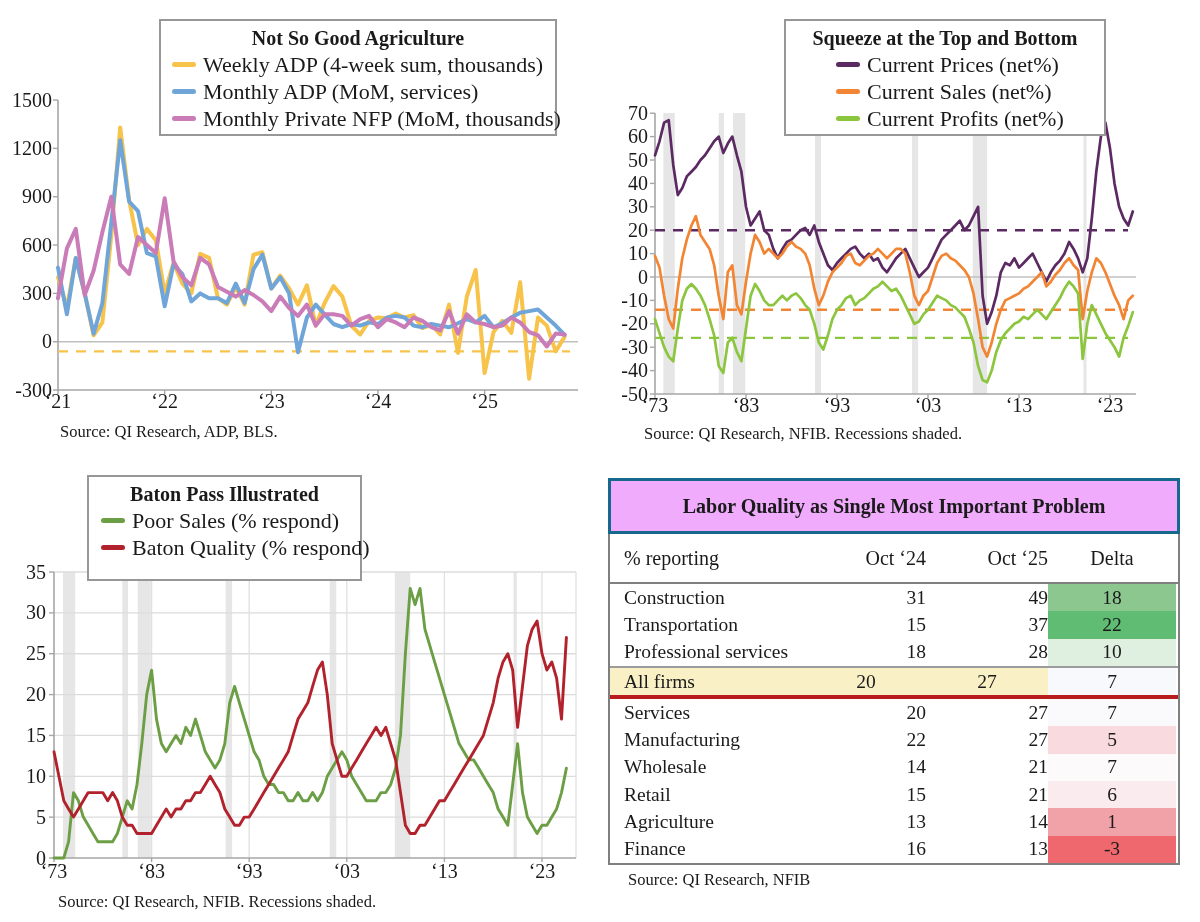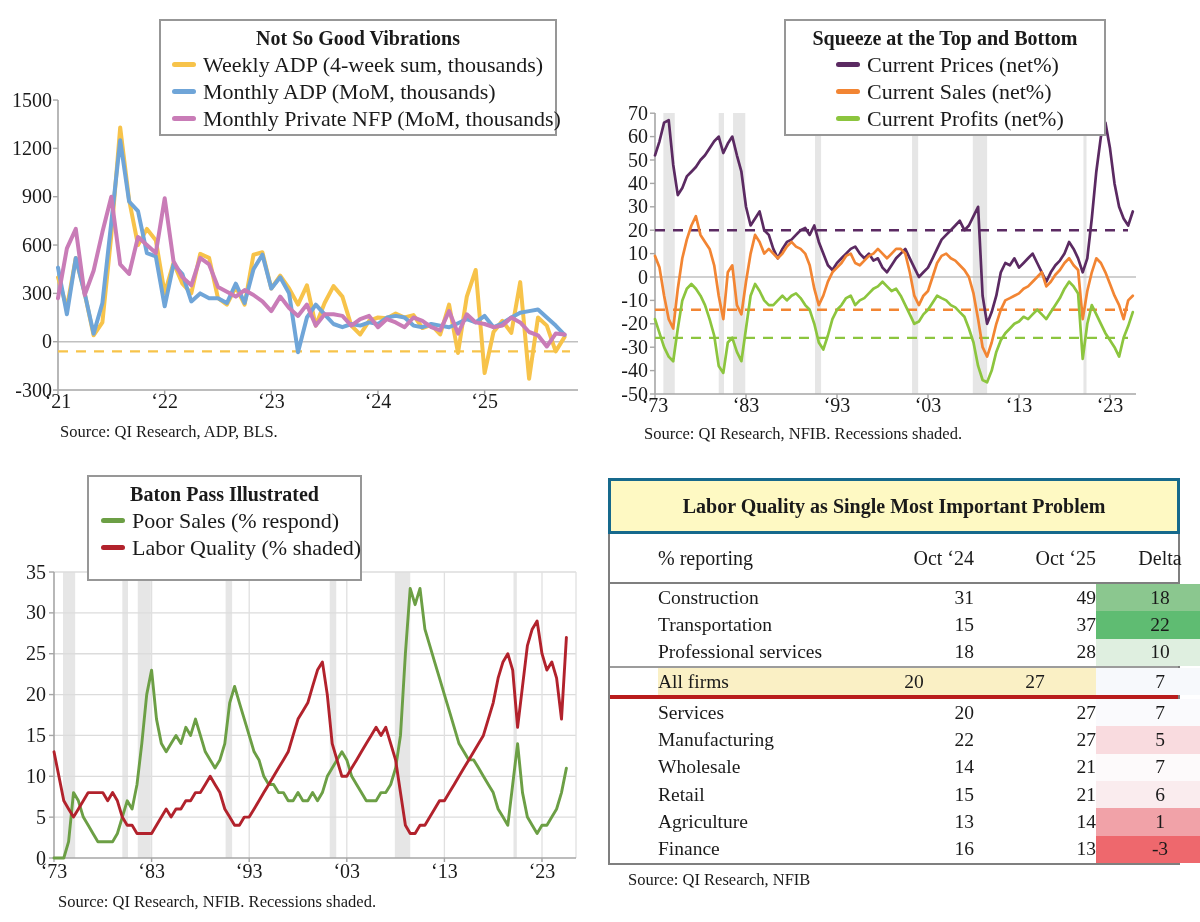--- a/index.html
+++ b/index.html
@@ -17,26 +17,26 @@
   #lg1{left:159px;top:19px;width:398px;height:117px;}
   #lg1 .lg-rows{padding-left:11px;}
   #lg2{left:148px;top:19px;width:322px;height:117px;margin-left:36px;}
   #lg2 .lg-rows{padding-left:50px;}
   #lg3{left:87px;top:13px;width:275px;height:106px;}
   #lg3 .lg-rows{padding-left:12px;}
   .source{position:absolute;font-size:16.5px;white-space:nowrap;text-align:center;}
   #src1{left:60px;top:422px;} #src2{left:44px;top:424px;} #src3{left:58px;top:430px;}
   
   #tblwrap{position:absolute;left:8px;top:16px;width:572px;}
-  #tbl-title{box-sizing:border-box;border:3px solid #16698C;background:#fef9c3;
+  #tbl-title{box-sizing:border-box;border:3px solid #16698C;background:#f0abfc;
              font-weight:bold;font-size:20px;text-align:center;height:56px;line-height:50px;}
   #tbl-body{box-sizing:border-box;border:2px solid #7f7f7f;border-top:none;background:#fff;}
   .trow{display:flex;align-items:center;height:27.3px;font-size:19.5px;}
   .trow.thead{height:48px;font-size:20px;border-bottom:2px solid #7f7f7f;}
-  .tc-name{width:196px;box-sizing:border-box;flex:none;margin-left:48px;}
+  .tc-name{width:196px;padding-left:14px;box-sizing:border-box;flex:none;}
   .tc-num{width:120px;text-align:right;flex:none;}
   .tc-num2{width:122px;text-align:right;flex:none;}
   .tc-delta{width:128px;text-align:center;flex:none;align-self:stretch;display:flex;
             align-items:center;justify-content:center;}
   .sep-top{border-top:2px solid #9c9c9c;}
   .sep-bottom{border-bottom:4px solid #b91c1c;}
   #src4{left:28px;top:408px;}
 </style>
 </head>
 <body>
@@ -71,29 +71,29 @@
         <line x1="377.98" y1="390" x2="377.98" y2="394" stroke="#A6A6A6" stroke-width="1.4"></line>
         <text x="377.98" y="408" text-anchor="middle" font-size="20">‘24</text>
         <line x1="484.64" y1="390" x2="484.64" y2="394" stroke="#A6A6A6" stroke-width="1.4"></line>
         <text x="484.64" y="408" text-anchor="middle" font-size="20">‘25</text>
         <line x1="58" y1="351.3666" x2="570" y2="351.3666" stroke="#F7C34A" stroke-width="2.4" stroke-dasharray="10 8"></line>
         <polyline points="58.0,277.3 66.9,307.9 75.8,257.9 84.7,293.4 93.6,335.3 102.4,322.4 111.3,235.4 120.2,127.4 129.1,199.9 138.0,245.0 146.9,228.9 155.8,240.2 164.7,293.4 173.5,262.8 182.4,283.7 191.3,293.4 200.2,253.9 209.1,257.9 218.0,298.2 226.9,304.6 235.8,286.9 244.6,304.6 253.5,254.7 262.4,252.3 271.3,288.5 280.2,275.6 289.1,288.5 298.0,304.6 306.9,285.3 315.8,325.6 324.6,303.0 333.5,286.1 342.4,296.6 351.3,325.6 360.2,334.5 369.1,320.8 378.0,317.5 386.9,318.3 395.7,313.5 404.6,317.5 413.5,315.1 422.4,328.0 431.3,324.8 440.2,334.5 449.1,304.6 458.0,353.0 466.8,296.6 475.7,270.0 484.6,373.1 493.5,332.0 502.4,320.8 511.3,332.8 520.2,282.1 529.1,378.8 538.0,317.5 546.8,325.6 555.7,351.4 564.6,336.9" fill="none" stroke="#F7C34A" stroke-width="4" stroke-linejoin="round" stroke-linecap="round"></polyline>
         <polyline points="58.0,267.6 66.9,314.3 75.8,257.9 84.7,293.4 93.6,333.6 102.4,303.0 111.3,222.5 120.2,140.3 129.1,201.5 138.0,211.2 146.9,253.1 155.8,256.3 164.7,306.3 173.5,264.4 182.4,274.0 191.3,301.4 200.2,293.4 209.1,298.2 218.0,298.2 226.9,303.0 235.8,283.7 244.6,303.0 253.5,269.2 262.4,254.7 271.3,288.5 280.2,277.3 289.1,293.4 298.0,352.2 306.9,317.5 315.8,304.6 324.6,314.3 333.5,324.0 342.4,327.2 351.3,324.0 360.2,325.6 369.1,322.4 378.0,324.0 386.9,317.5 395.7,315.9 404.6,317.5 413.5,325.6 422.4,327.2 431.3,324.0 440.2,325.6 449.1,327.2 458.0,323.2 466.8,319.1 475.7,322.4 484.6,315.9 493.5,327.2 502.4,323.2 511.3,317.5 520.2,312.7 529.1,311.1 538.0,309.5 546.8,317.5 555.7,325.6 564.6,334.9" fill="none" stroke="#6FA5D8" stroke-width="4" stroke-linejoin="round" stroke-linecap="round"></polyline>
         <polyline points="58.0,298.2 66.9,248.3 75.8,228.9 84.7,295.0 93.6,270.8 102.4,232.1 111.3,196.7 120.2,264.4 129.1,274.0 138.0,237.0 146.9,245.0 155.8,253.1 164.7,198.3 173.5,261.1 182.4,277.3 191.3,285.3 200.2,257.9 209.1,264.4 218.0,286.9 226.9,291.8 235.8,296.6 244.6,290.1 253.5,295.0 262.4,301.4 271.3,311.1 280.2,296.6 289.1,307.9 298.0,315.9 306.9,304.6 315.8,325.6 324.6,314.3 333.5,314.3 342.4,315.9 351.3,325.6 360.2,319.1 369.1,315.9 378.0,327.2 386.9,319.1 395.7,322.4 404.6,327.2 413.5,317.5 422.4,320.8 431.3,327.2 440.2,330.4 449.1,311.1 458.0,333.6 466.8,314.3 475.7,322.4 484.6,324.0 493.5,327.2 502.4,325.6 511.3,317.5 520.2,322.4 529.1,332.0 538.0,335.3 546.8,346.5 555.7,333.6 564.6,334.5" fill="none" stroke="#C97CB7" stroke-width="4" stroke-linejoin="round" stroke-linecap="round"></polyline>
       </svg>
     <div class="legend" id="lg1">
-      <div class="lg-title">Not So Good Vibrations</div>
+      <div class="lg-title">Not So Good Agriculture</div>
       <div class="lg-rows" id="lgr0">
           <div class="lg-row">
             <span class="lg-swatch" style="background: rgb(247, 195, 74);"></span>
             <span class="lg-label">Weekly ADP (4-week sum, thousands)</span>
           </div>
           <div class="lg-row">
             <span class="lg-swatch" style="background: rgb(111, 165, 216);"></span>
-            <span class="lg-label">Monthly ADP (MoM, thousands)</span>
+            <span class="lg-label">Monthly ADP (MoM, services)</span>
           </div>
           <div class="lg-row">
             <span class="lg-swatch" style="background: rgb(201, 124, 183);"></span>
             <span class="lg-label">Monthly Private NFP (MoM, thousands)</span>
           </div>
         </div>
     </div>
     <div class="source" id="src1">Source: QI Research, ADP, BLS.</div>
   </div>
 
@@ -231,21 +231,21 @@
       </svg>
     <div class="legend" id="lg3">
       <div class="lg-title">Baton Pass Illustrated</div>
       <div class="lg-rows" id="lgr2">
           <div class="lg-row">
             <span class="lg-swatch" style="background: rgb(108, 159, 69);"></span>
             <span class="lg-label">Poor Sales (% respond)</span>
           </div>
           <div class="lg-row">
             <span class="lg-swatch" style="background: rgb(178, 34, 44);"></span>
-            <span class="lg-label">Labor Quality (% shaded)</span>
+            <span class="lg-label">Baton Quality (% respond)</span>
           </div>
         </div>
     </div>
     <div class="source" id="src3">Source: QI Research, NFIB. Recessions shaded.</div>
   </div>
 
   <div class="panel" id="p4">
     <div id="tblwrap">
       <div id="tbl-title">Labor Quality as Single Most Important Problem</div>
       <div id="tbl-body">

